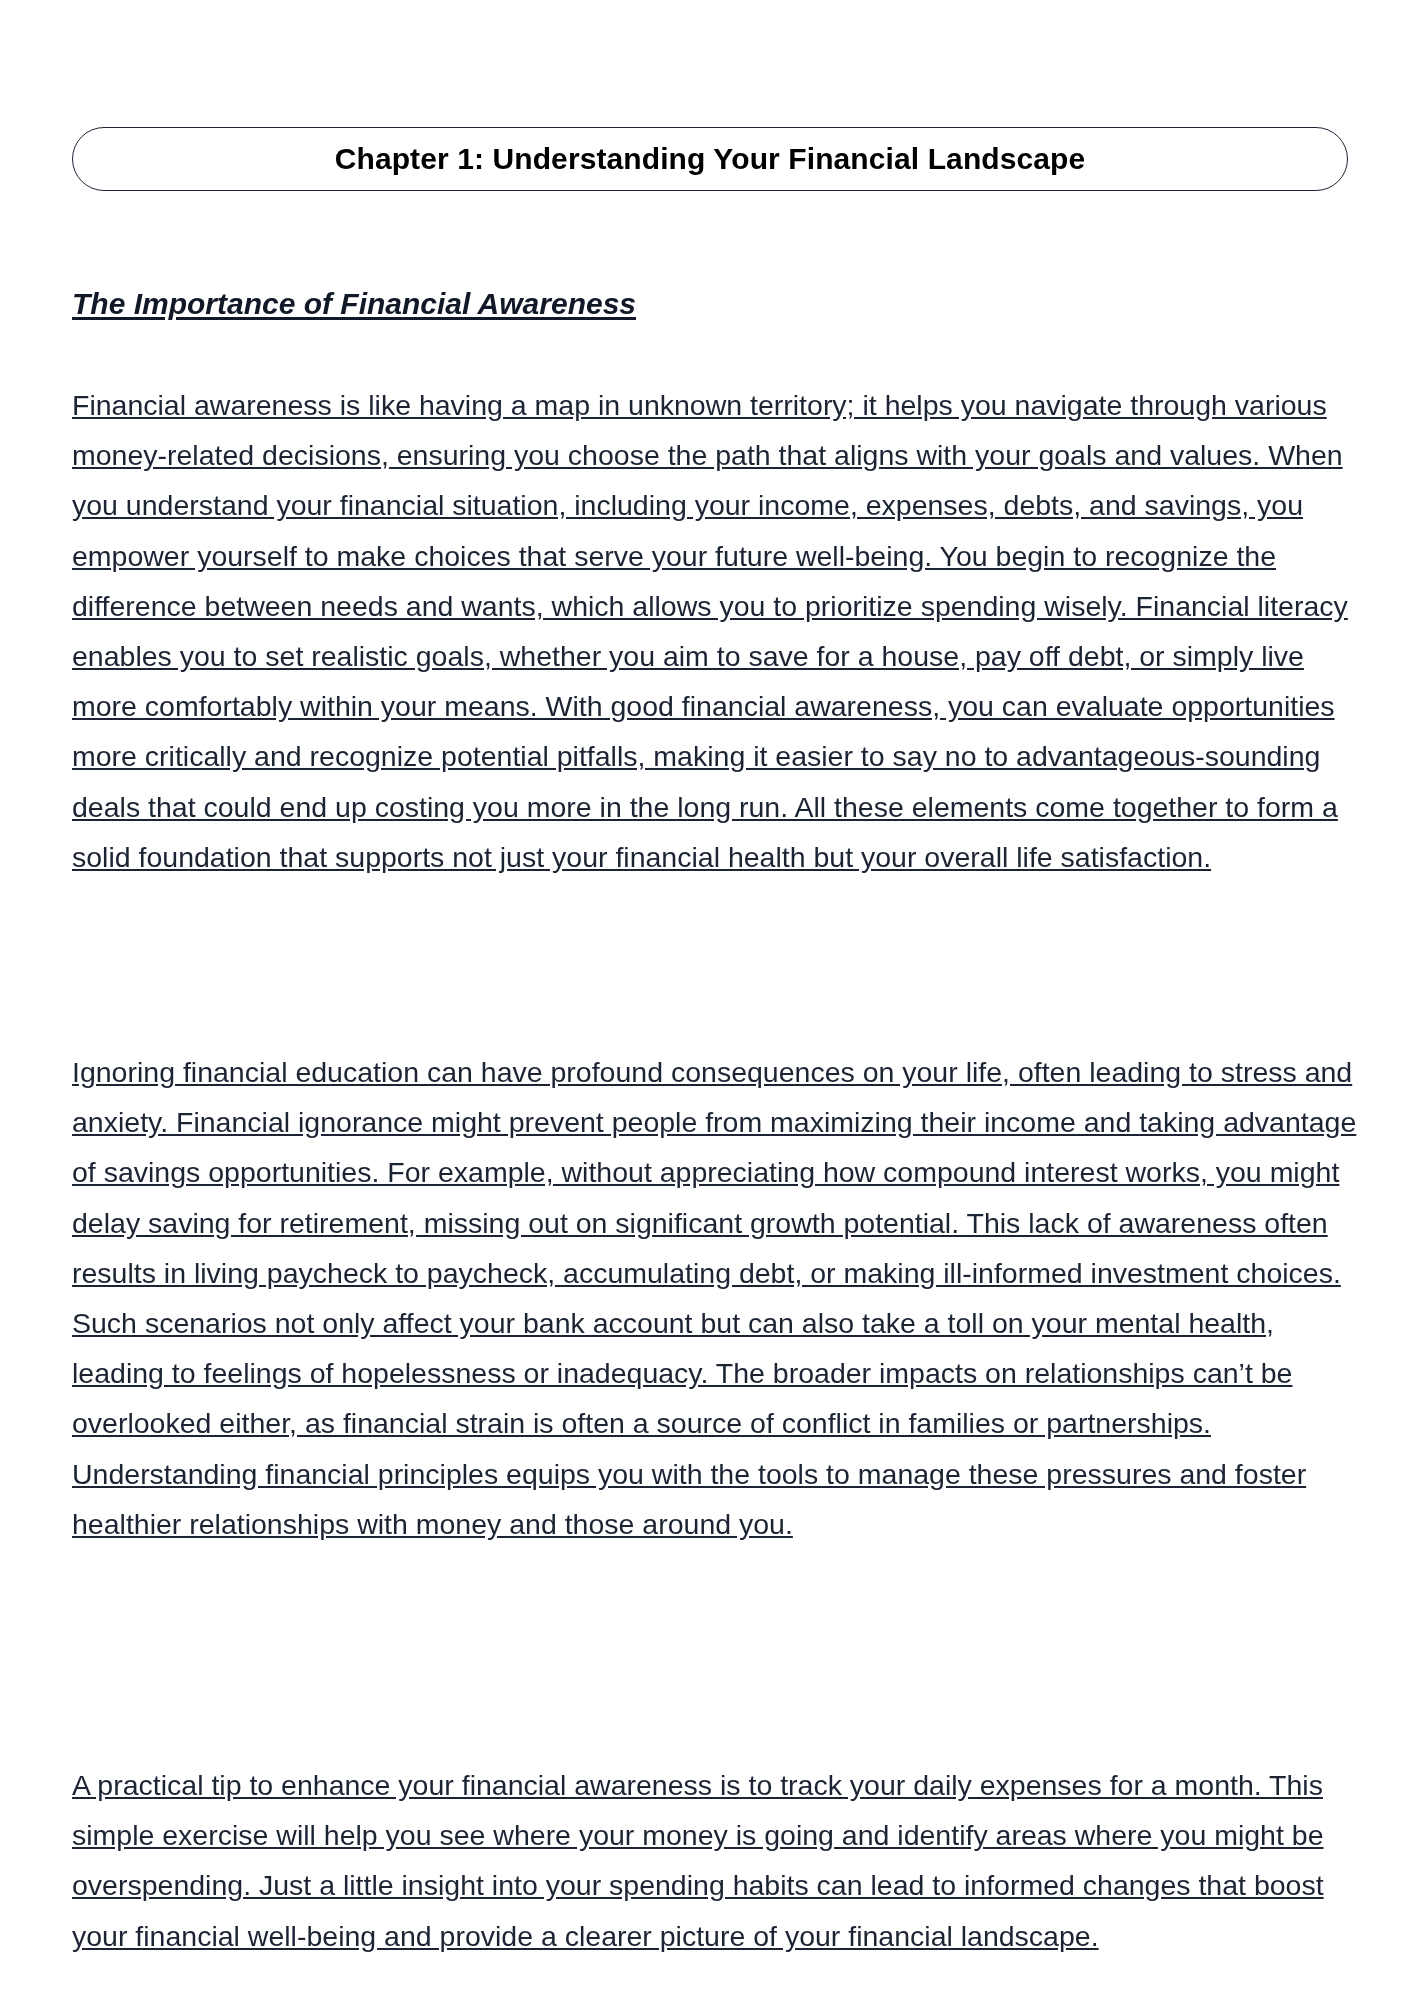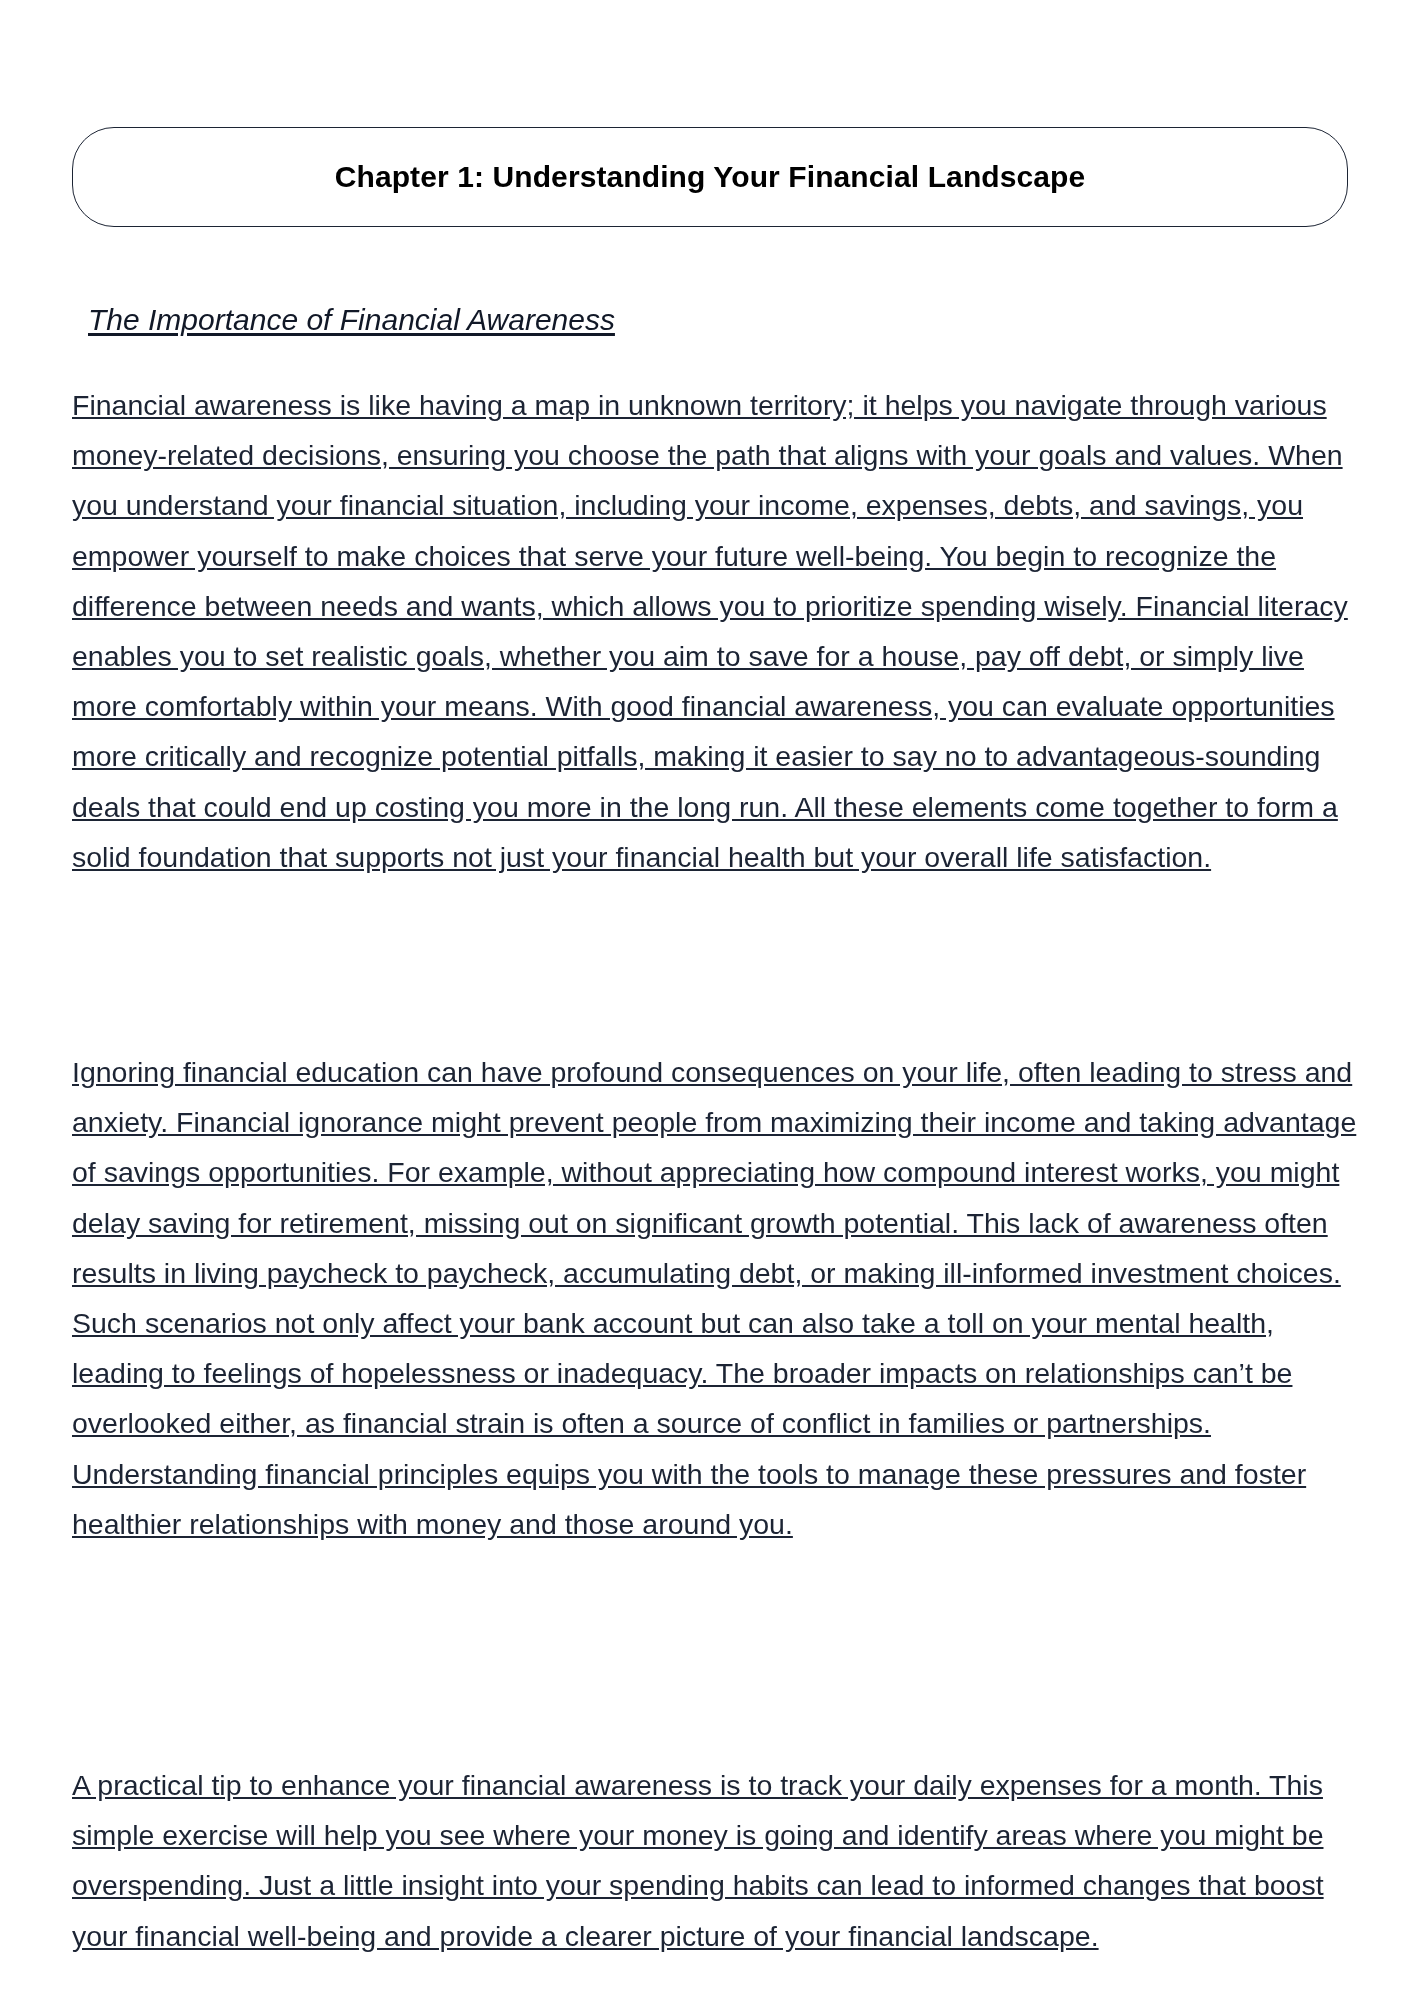--- a/index.html
+++ b/index.html
@@ -1,23 +1,23 @@
 <!DOCTYPE html>
 <html><head>
   <meta charset="utf-8">
   <style>
     html, body { margin: 0; padding: 0; background: #ffffff; }
     body { width: 1414px; height: 2000px; position: relative; overflow: hidden;
       font-family: "Liberation Sans", sans-serif; color: #1c2434; }
-    .title-box { position: absolute; left: 72px; top: 127px; width: 1276px; height: 100px;
+    .title-box { position: absolute; left: 72px; top: 127px; width: 1276px; height: 64px;
       border: 1.5px solid #1c2434; border-radius: 42px; box-sizing: border-box;
       display: flex; align-items: center; justify-content: center; }
     .title-box h1 { margin: 0; font-size: 30px; font-weight: bold; color: #000000; letter-spacing: 0.1px; }
-    .section-heading { position: absolute; left: 72px; top: 287px; margin: 16px;
-      font-size: 30px; font-weight: normal; font-style: italic; text-decoration: underline;
+    .section-heading { position: absolute; left: 72px; top: 287px; margin: 0;
+      font-size: 30px; font-weight: bold; font-style: italic; text-decoration: underline;
       text-underline-offset: 3px; color: #111827; }
     .para { position: absolute; left: 72px; width: 1290px; margin: 0; font-size: 28.5px;
       line-height: 50.2px; color: #1c2434; text-decoration: underline; }
     #p1 { top: 380px; }
     #p2 { top: 1047px; }
     #p3 { top: 1760px; }
   </style>
 </head>
 <body>
 

